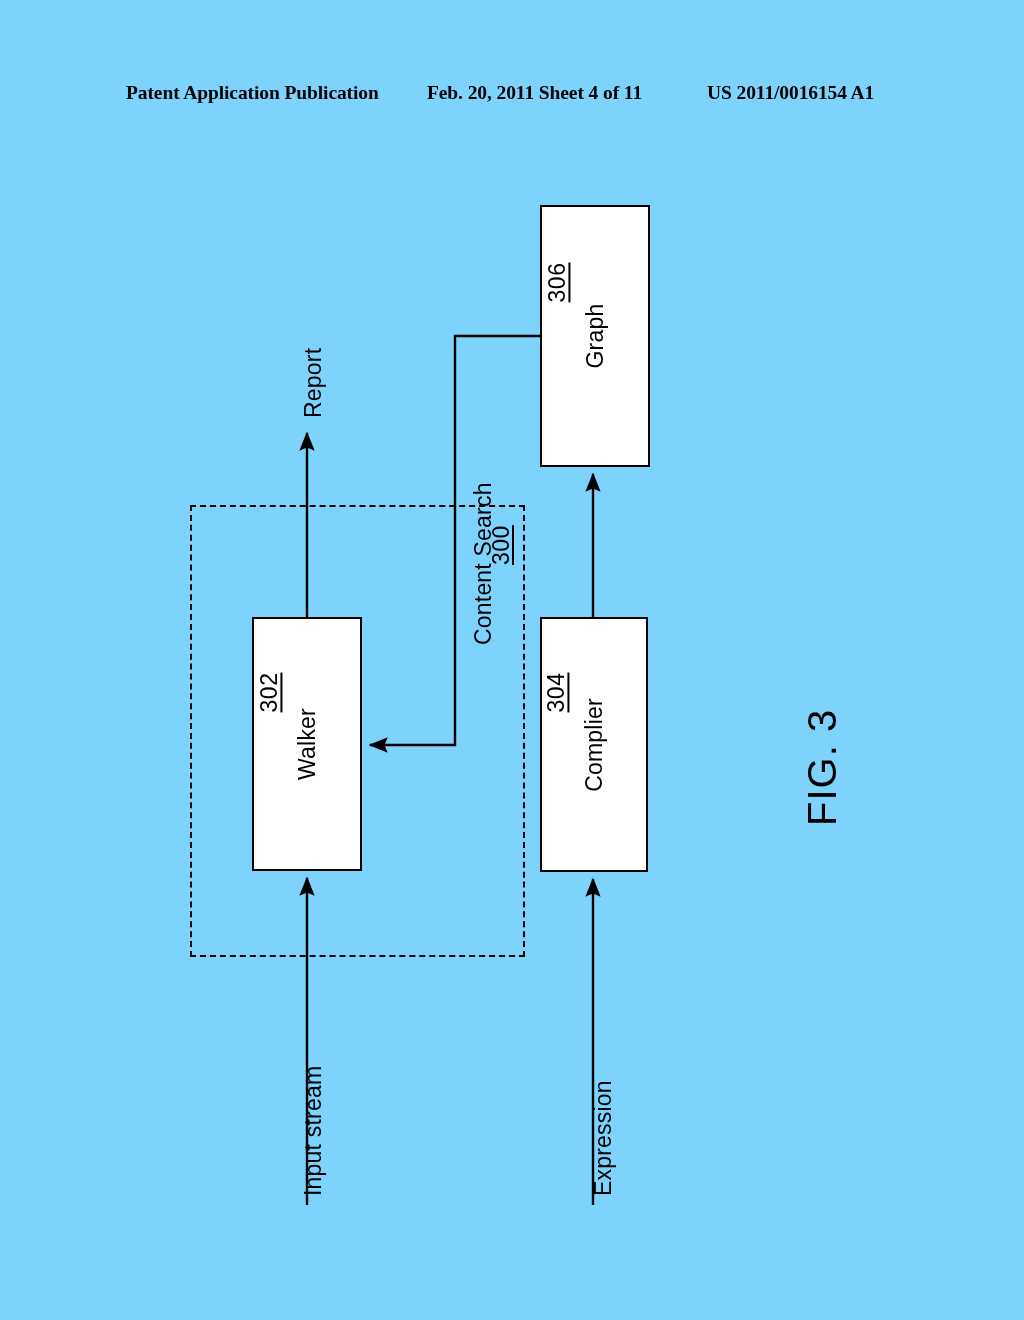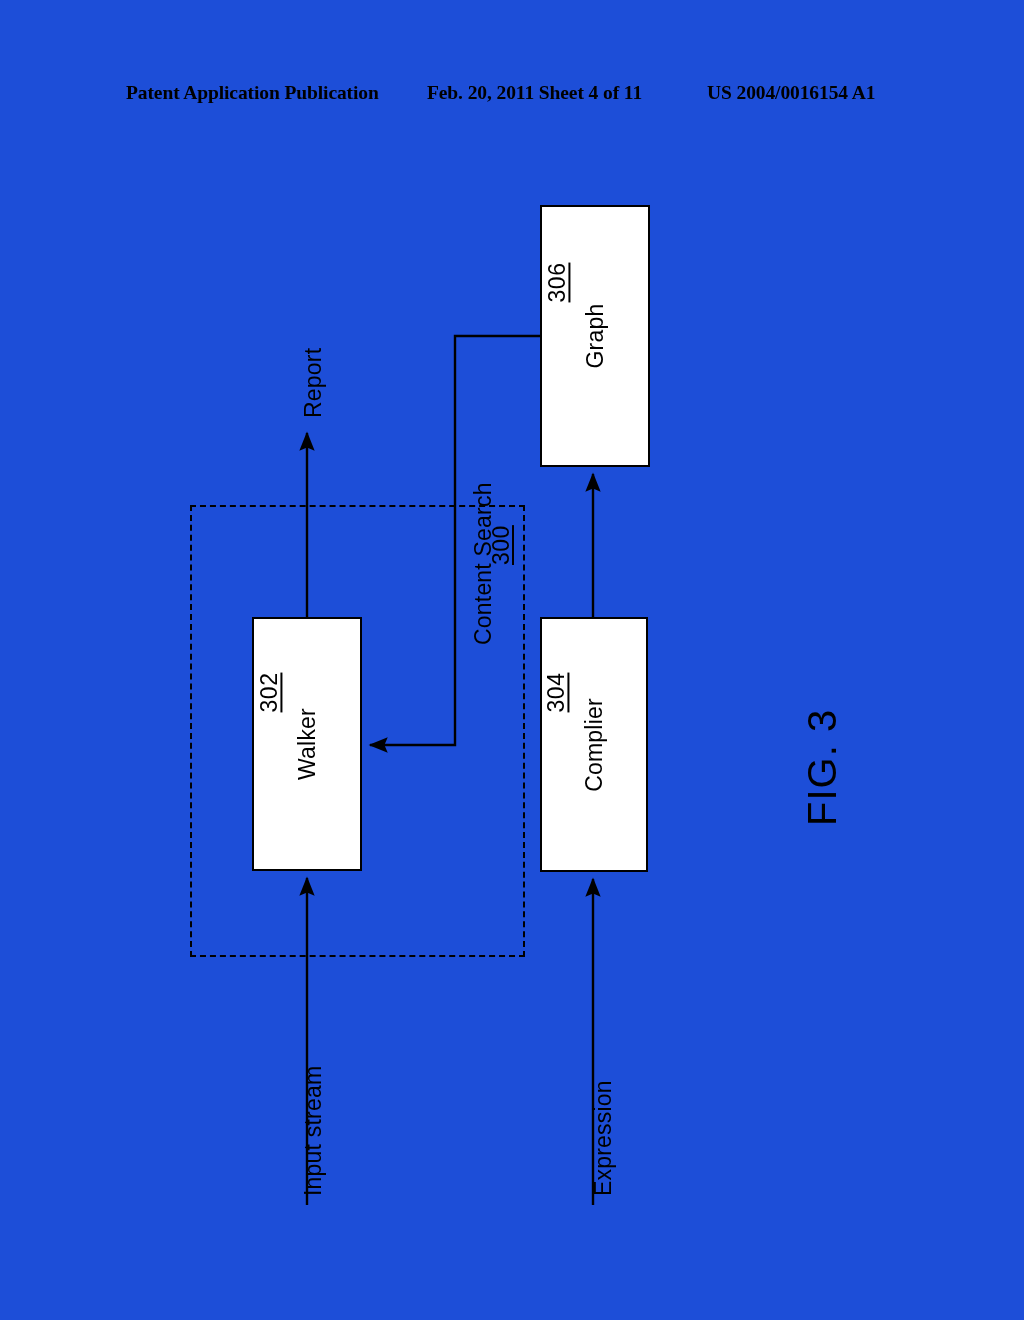--- a/index.html
+++ b/index.html
@@ -5,21 +5,21 @@
 <style>
   html, body {
     margin: 0;
     padding: 0;
     background: #ffffff;
   }
   #page {
     position: relative;
     width: 1024px;
     height: 1320px;
-    background: #1d4ed8;
+    background: #7dd3fc;
     overflow: hidden;
     font-family: "Liberation Sans", sans-serif;
     color: #000000;
   }
 
   
   #header {
     position: absolute;
     left: 0;
     top: 82px;
@@ -156,21 +156,21 @@
   }
 </style>
 </head>
 <body>
 
 <div id="page">
 
   <div id="header">
     <span class="hdr-pub">Patent Application Publication</span>
     <span class="hdr-date">Feb. 20, 2011  Sheet 4 of 11</span>
-    <span class="hdr-num">US 2004/0016154 A1</span>
+    <span class="hdr-num">US 2011/0016154 A1</span>
   </div>
 
   <div id="diagram">
 
     <div id="group-box"></div>
     <div id="group-label">Content Search</div>
     <div id="group-ref">300</div>
 
     <div class="node-box" id="box-graph">
       <span class="node-label">Graph</span>

